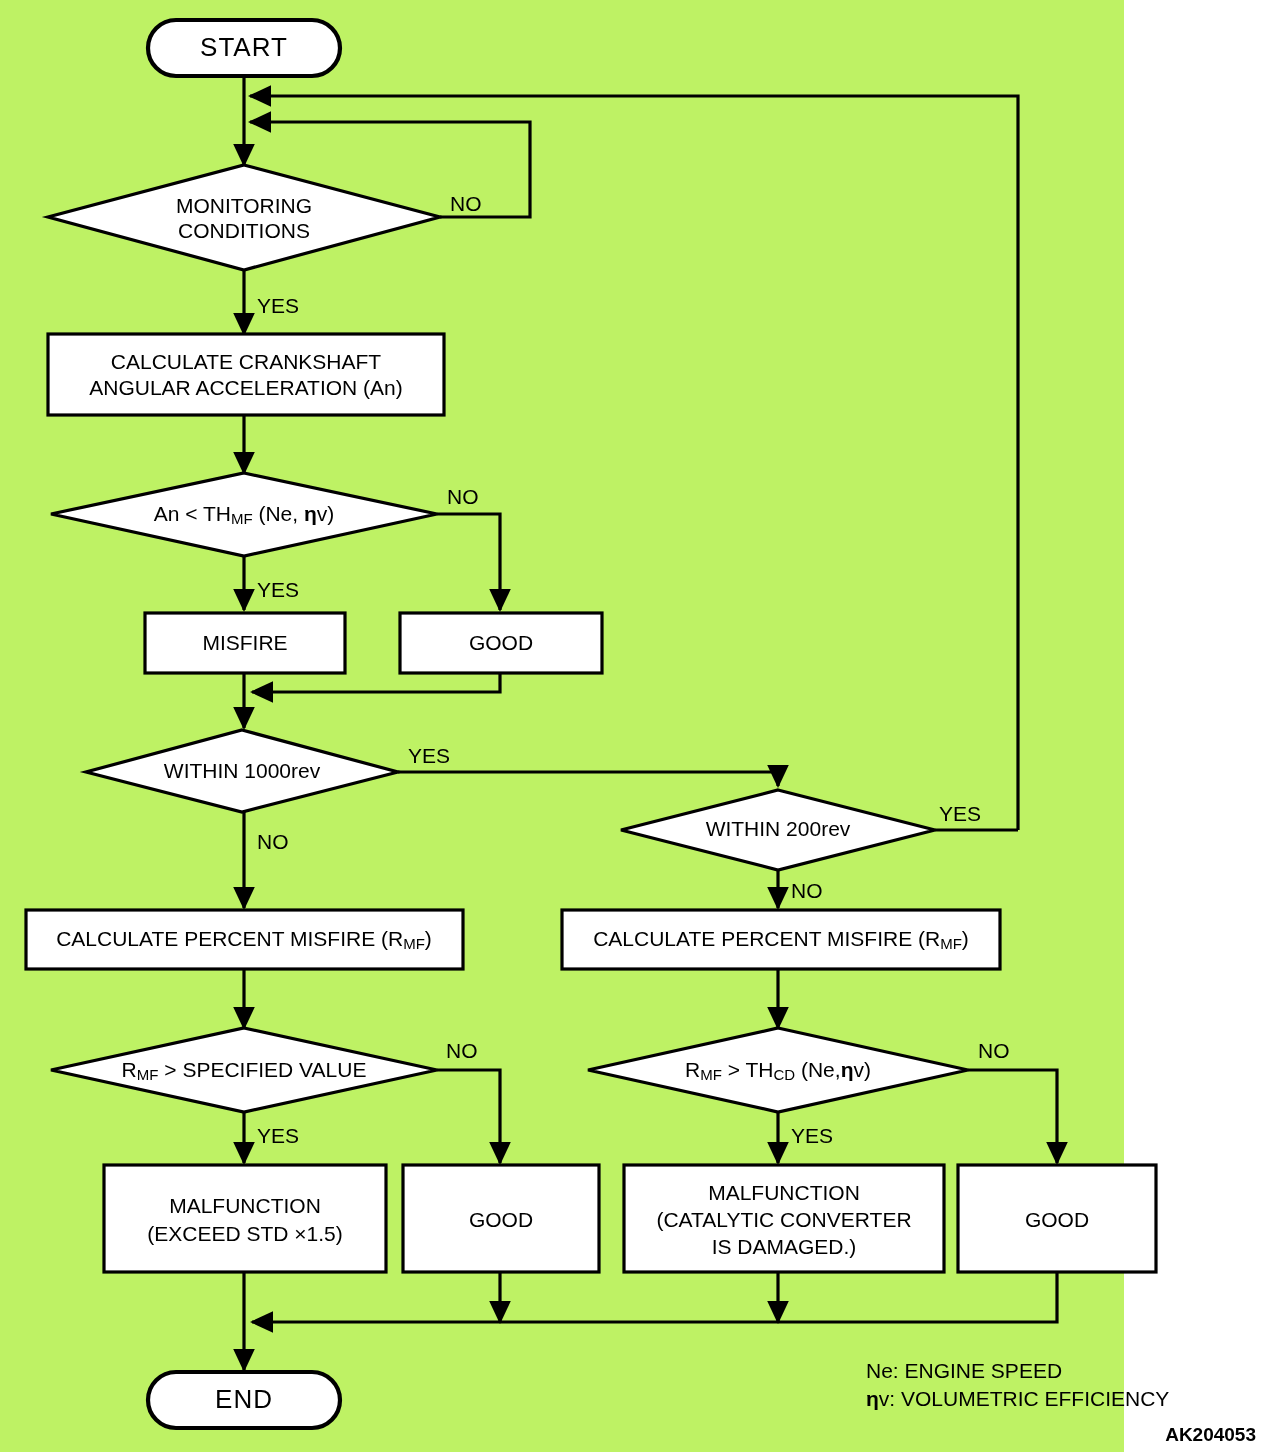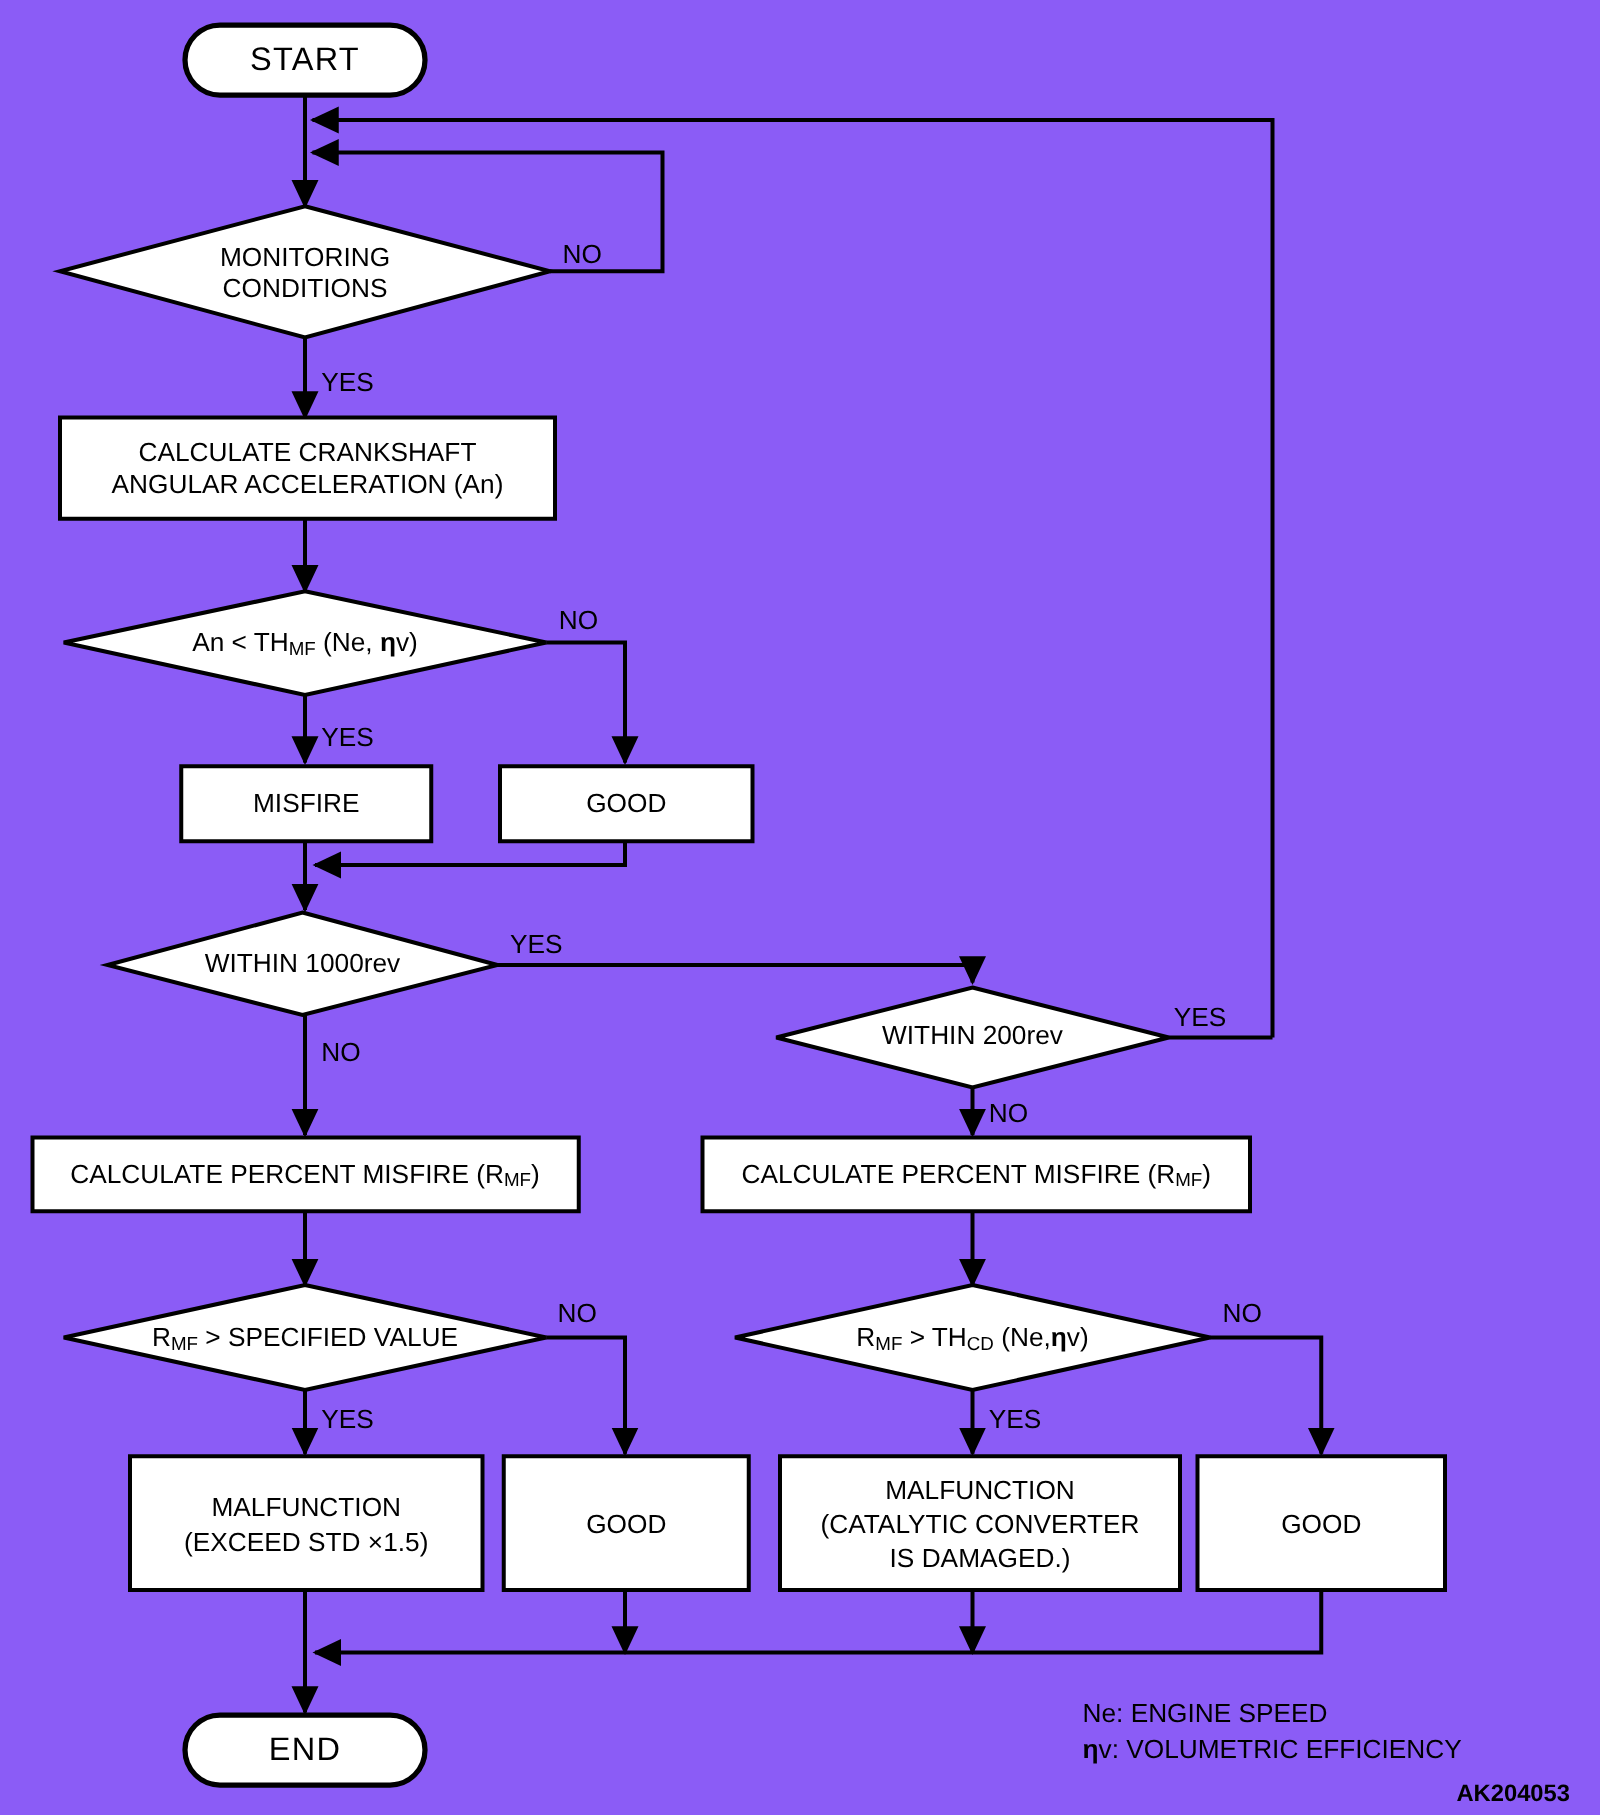--- a/index.html
+++ b/index.html
@@ -2,23 +2,23 @@
 <html><head>
 <meta charset="utf-8">
 <style>
   html, body {
     margin: 0;
     padding: 0;
     background: #ffffff;
   }
   #page {
     position: relative;
-    width: 1280px;
+    width: 1124px;
     height: 1452px;
-    background: #8b5cf6;
+    background: #bef264;
     font-family: "Liberation Sans", sans-serif;
   }
   svg#flow {
     position: absolute;
     top: 0;
     left: 0;
     width: 1280px;
     height: 1452px;
   }
   .shape {

